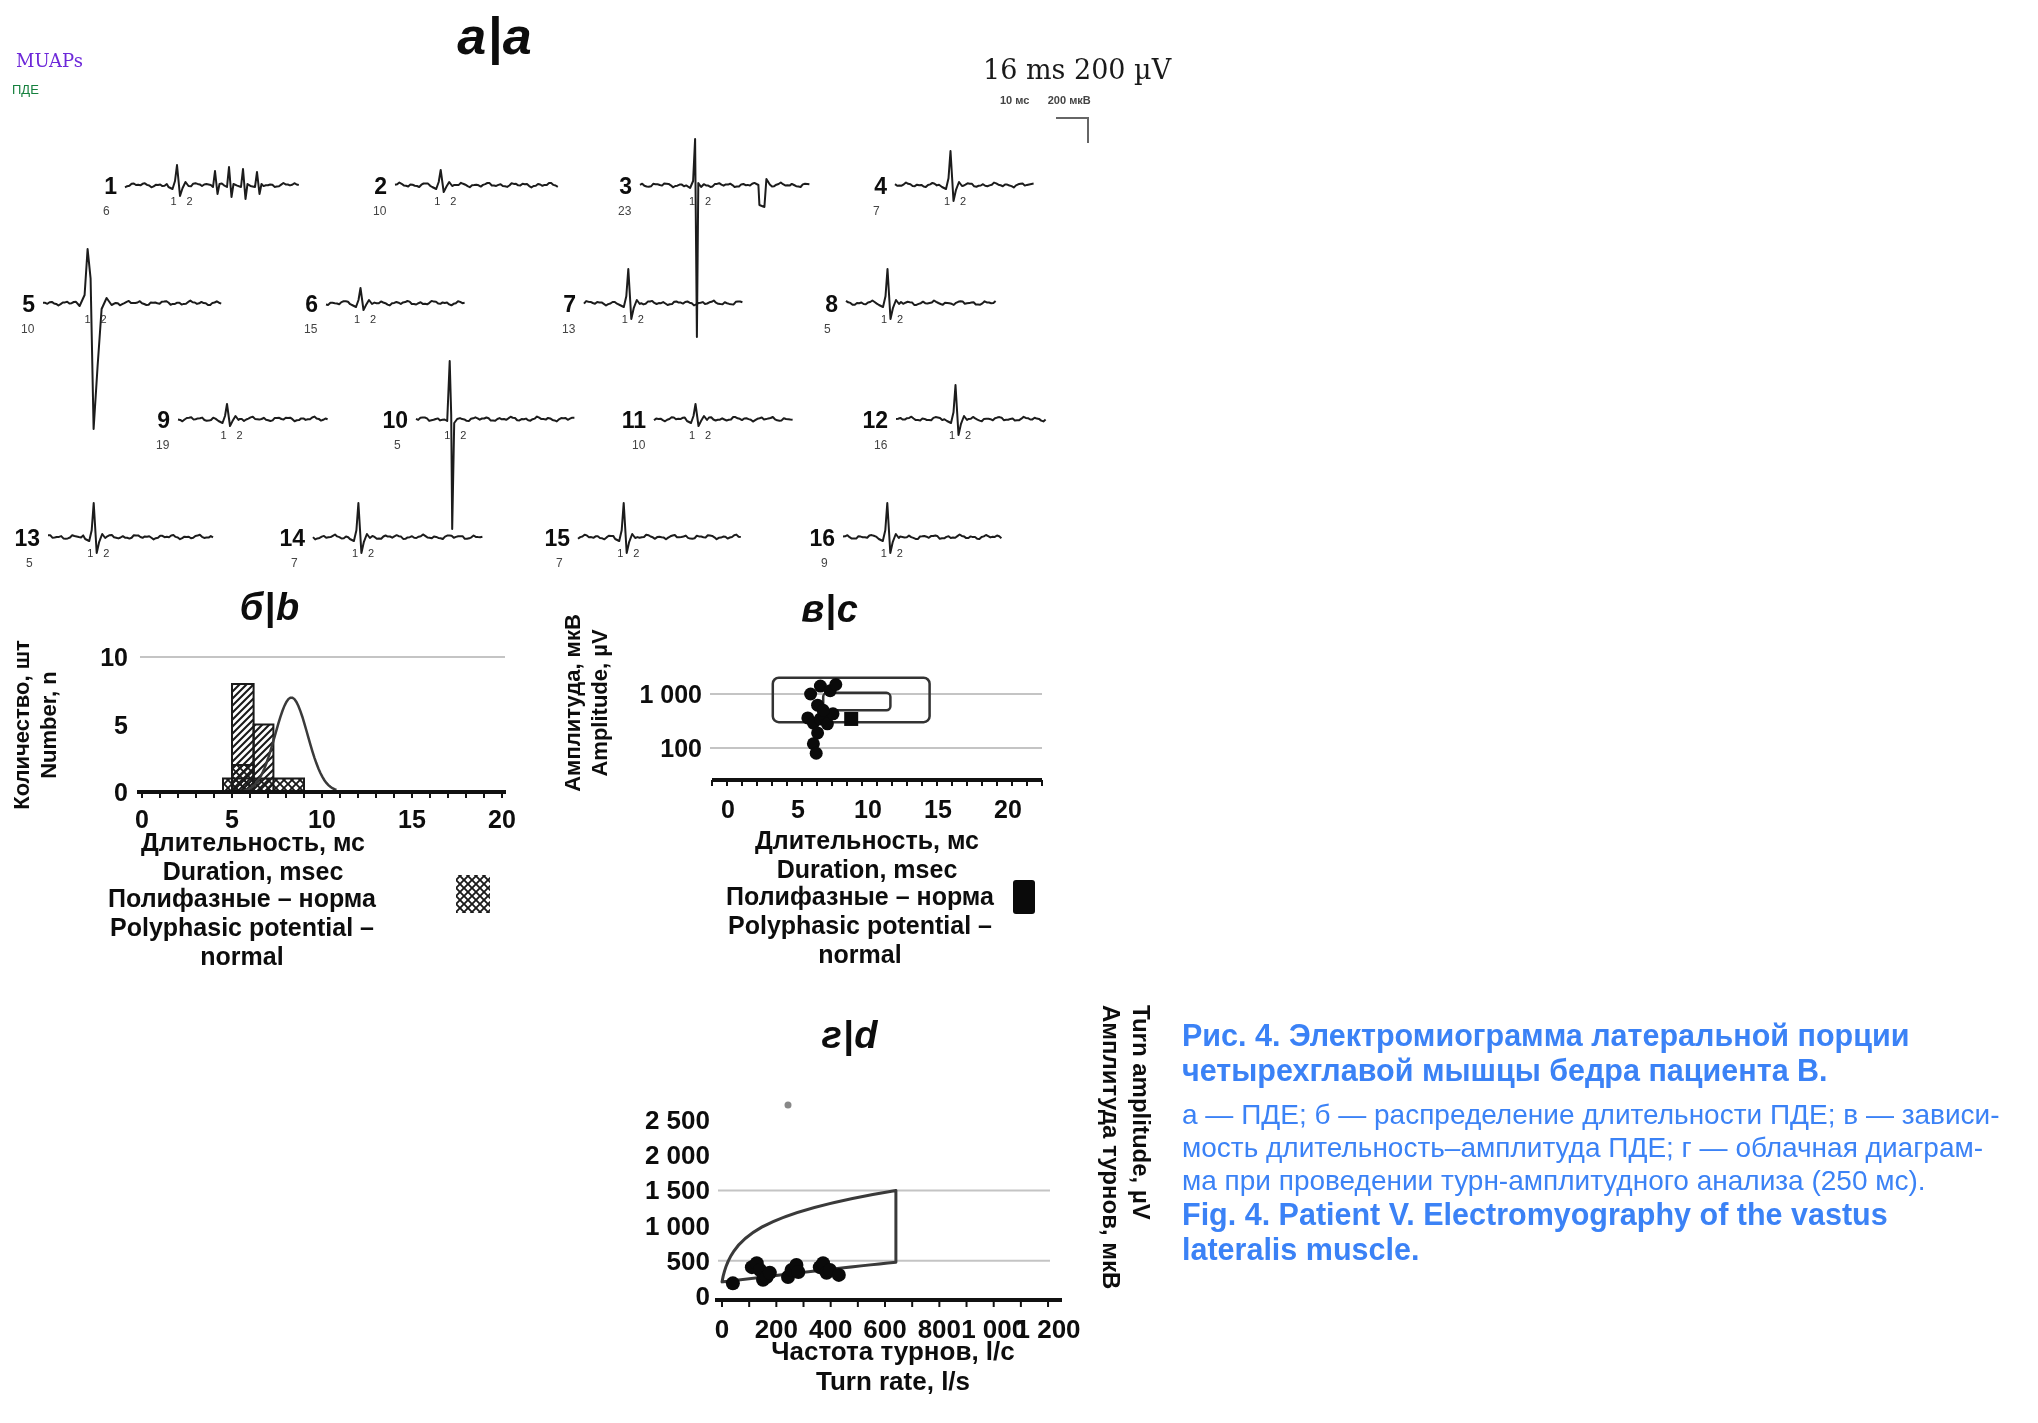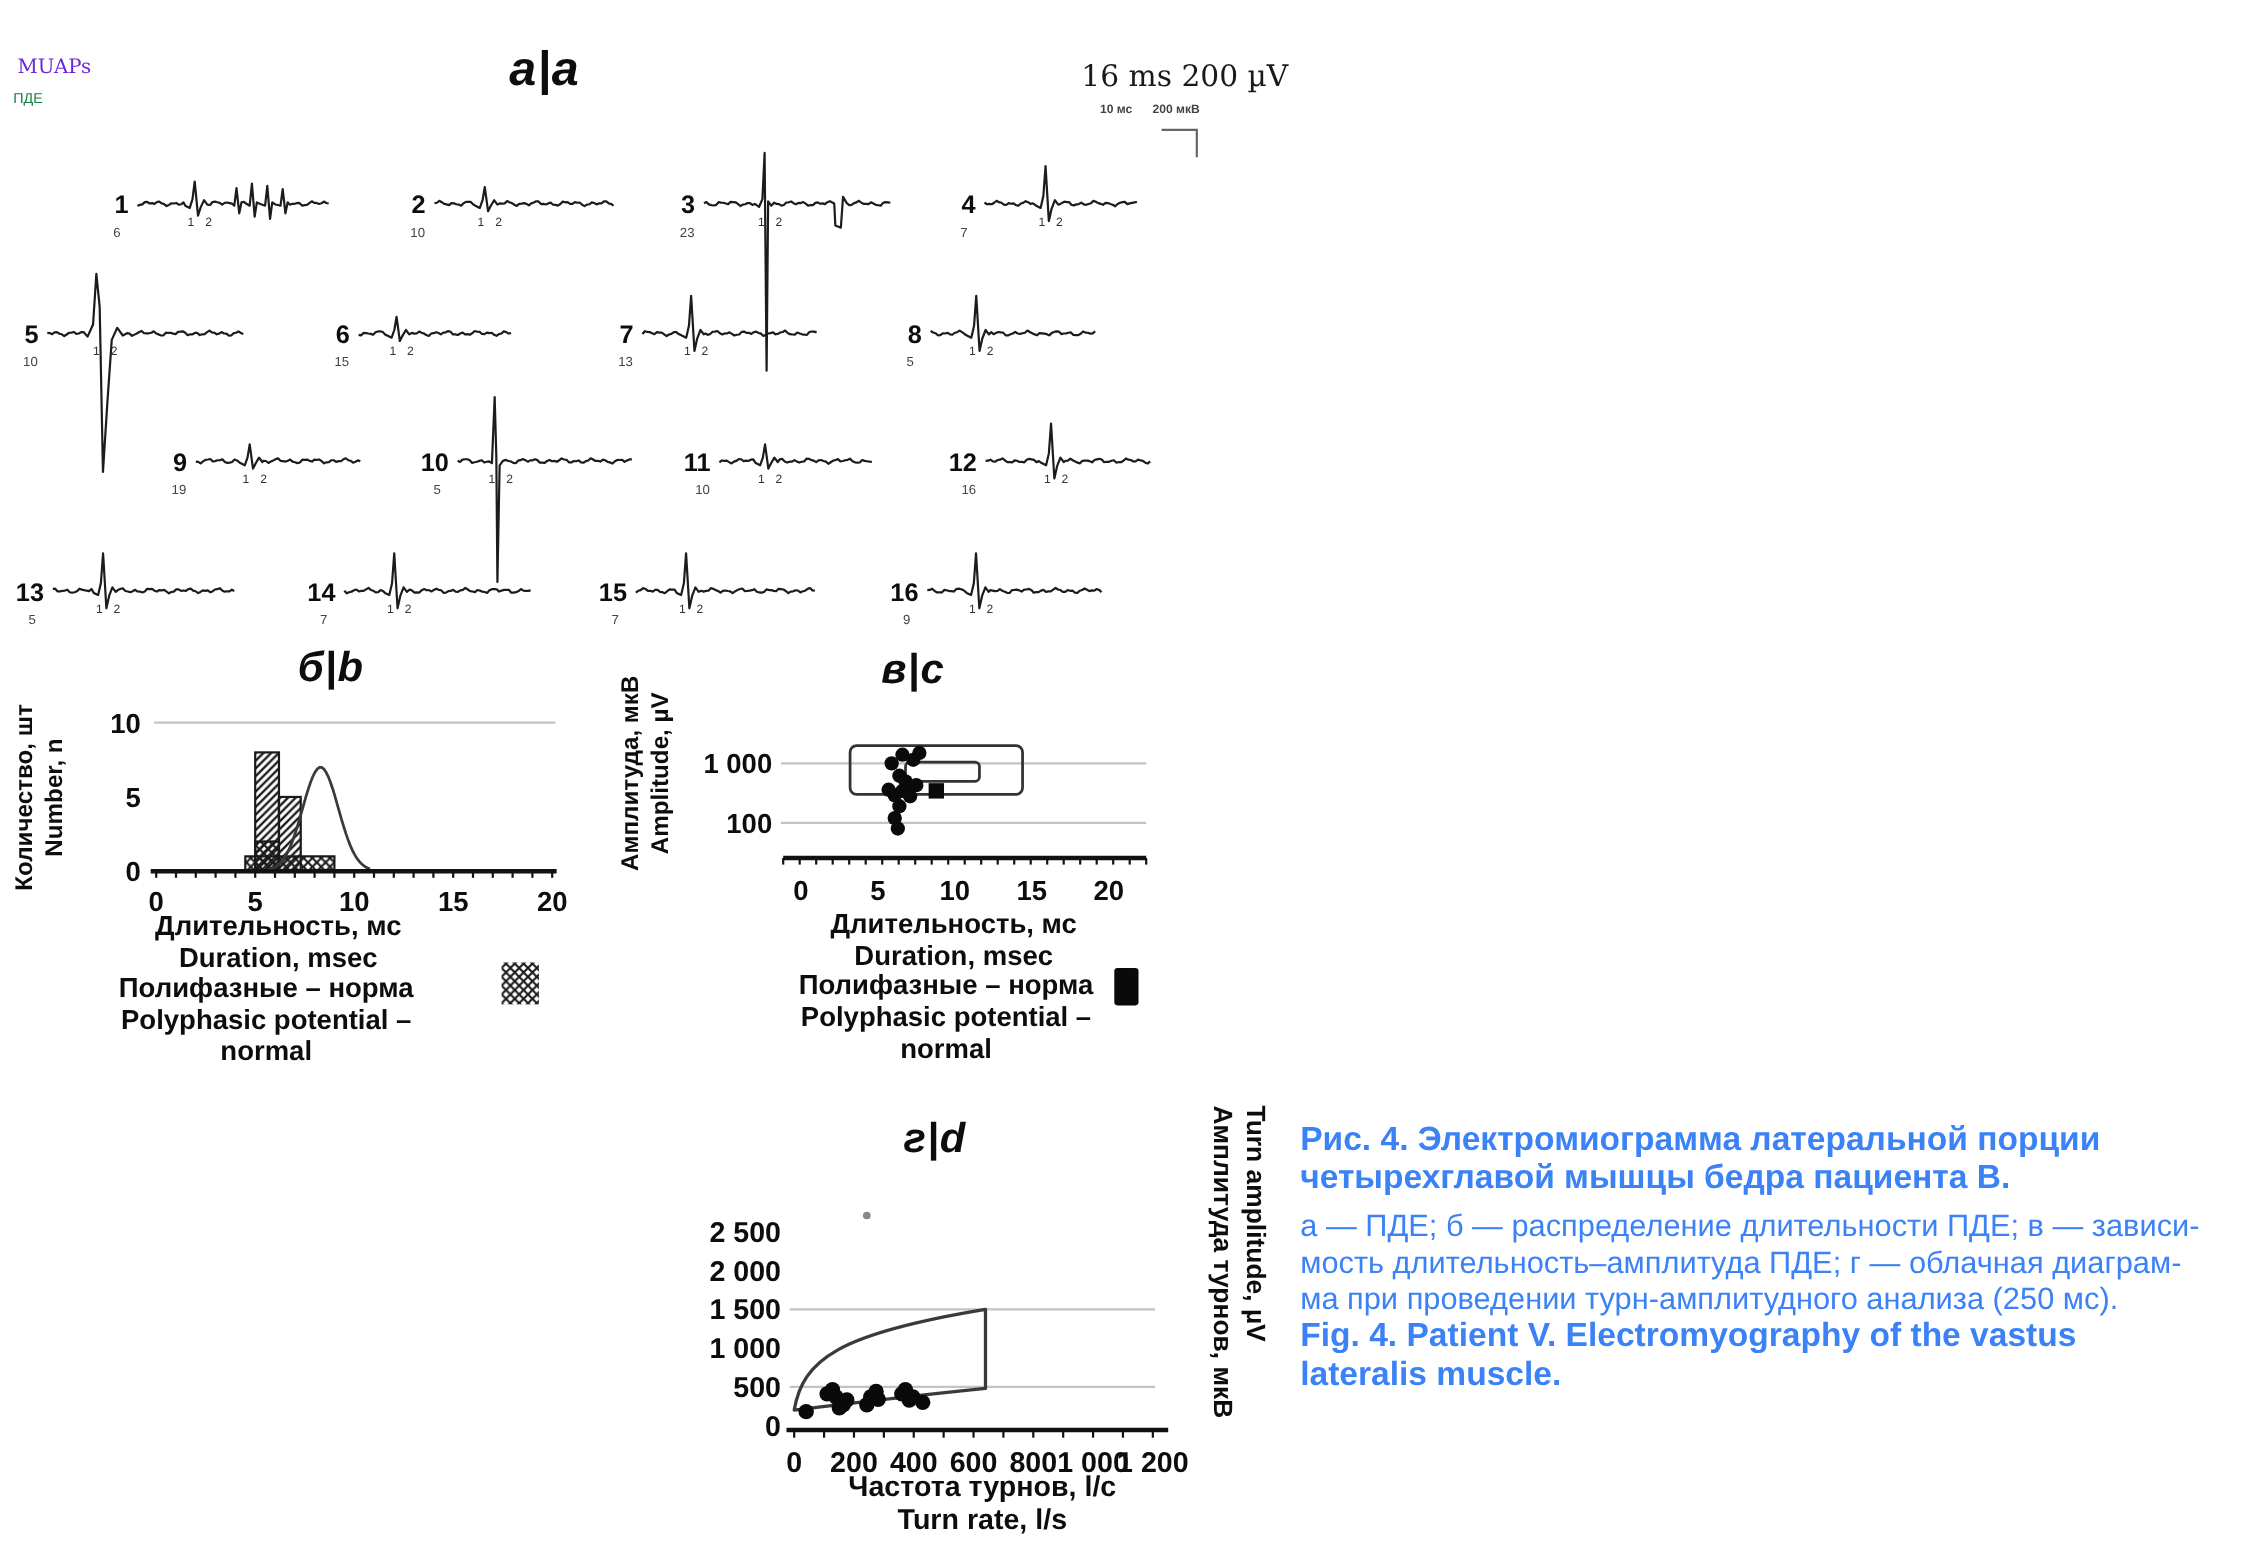--- a/index.html
+++ b/index.html
@@ -285,29 +285,29 @@
         <text x="1048.04" y="1338" font-family="&quot;Liberation Sans&quot;,sans-serif" fill="#0d0d0d" font-size="26" font-weight="bold" text-anchor="middle">1 200</text>
         <text x="710" y="1305" font-family="&quot;Liberation Sans&quot;,sans-serif" fill="#0d0d0d" font-size="26" font-weight="bold" text-anchor="end">0</text>
         <text x="710" y="1269.8" font-family="&quot;Liberation Sans&quot;,sans-serif" fill="#0d0d0d" font-size="26" font-weight="bold" text-anchor="end">500</text>
         <text x="710" y="1234.6" font-family="&quot;Liberation Sans&quot;,sans-serif" fill="#0d0d0d" font-size="26" font-weight="bold" text-anchor="end">1 000</text>
         <text x="710" y="1199.4" font-family="&quot;Liberation Sans&quot;,sans-serif" fill="#0d0d0d" font-size="26" font-weight="bold" text-anchor="end">1 500</text>
         <text x="710" y="1164.2" font-family="&quot;Liberation Sans&quot;,sans-serif" fill="#0d0d0d" font-size="26" font-weight="bold" text-anchor="end">2 000</text>
         <text x="710" y="1129" font-family="&quot;Liberation Sans&quot;,sans-serif" fill="#0d0d0d" font-size="26" font-weight="bold" text-anchor="end">2 500</text>
       </g>
     </svg>
 
-  <div class="abs ptitle" style="left:420px;top:6px;width:150px;font-size:44px;margin-top:32px;">a|a</div>
+  <div class="abs ptitle" style="left:420px;top:6px;width:150px;font-size:52px;">a|a</div>
 
   <div class="abs serif" style="left:16px;top:50px;font-size:18px;color:#6d28d9;">MUAPs</div>
   <div class="abs" style="left:12px;top:82px;font-size:13px;font-weight:400;color:#15803d;">ПДЕ</div>
 
   <div class="abs serif" style="left:983px;top:54px;font-size:27px;color:#1a1a1a;">16 ms 200 µV</div>
   <div class="abs" style="left:1000px;top:94px;font-size:11px;font-weight:600;color:#444;white-space:pre;">10 мс      200 мкВ</div>
 
-  <div class="abs ptitle" style="left:181px;top:586px;width:150px;text-align:right;">б|b</div>
+  <div class="abs ptitle" style="left:195px;top:586px;width:150px;">б|b</div>
   <div class="abs ptitle" style="left:755px;top:588px;width:150px;">в|c</div>
   <div class="abs ptitle" style="left:775px;top:1014px;width:150px;">г|d</div>
 
   <div class="abs vlabel" style="left:-104px;top:697px;width:280px;height:56px;">Количество, шт
 Number, n</div>
   <div class="abs axlabel" style="left:103px;top:828px;width:300px;">Длительность, мс
 Duration, msec</div>
   <div class="abs axlabel" style="left:92px;top:884px;width:300px;">Полифазные – норма
 Polyphasic potential – normal</div>
 

